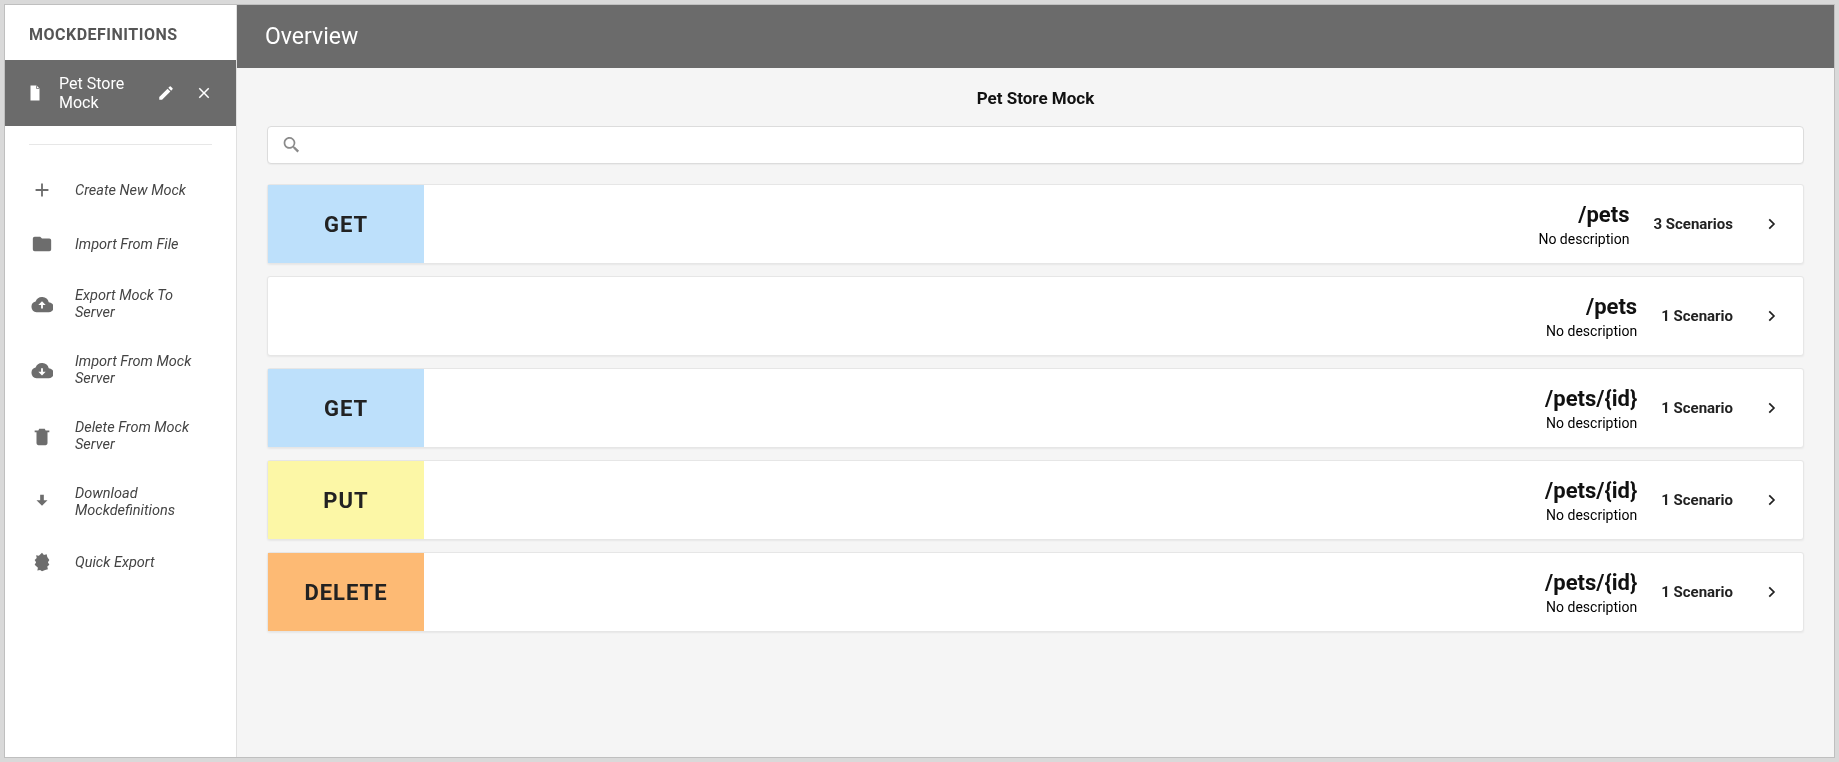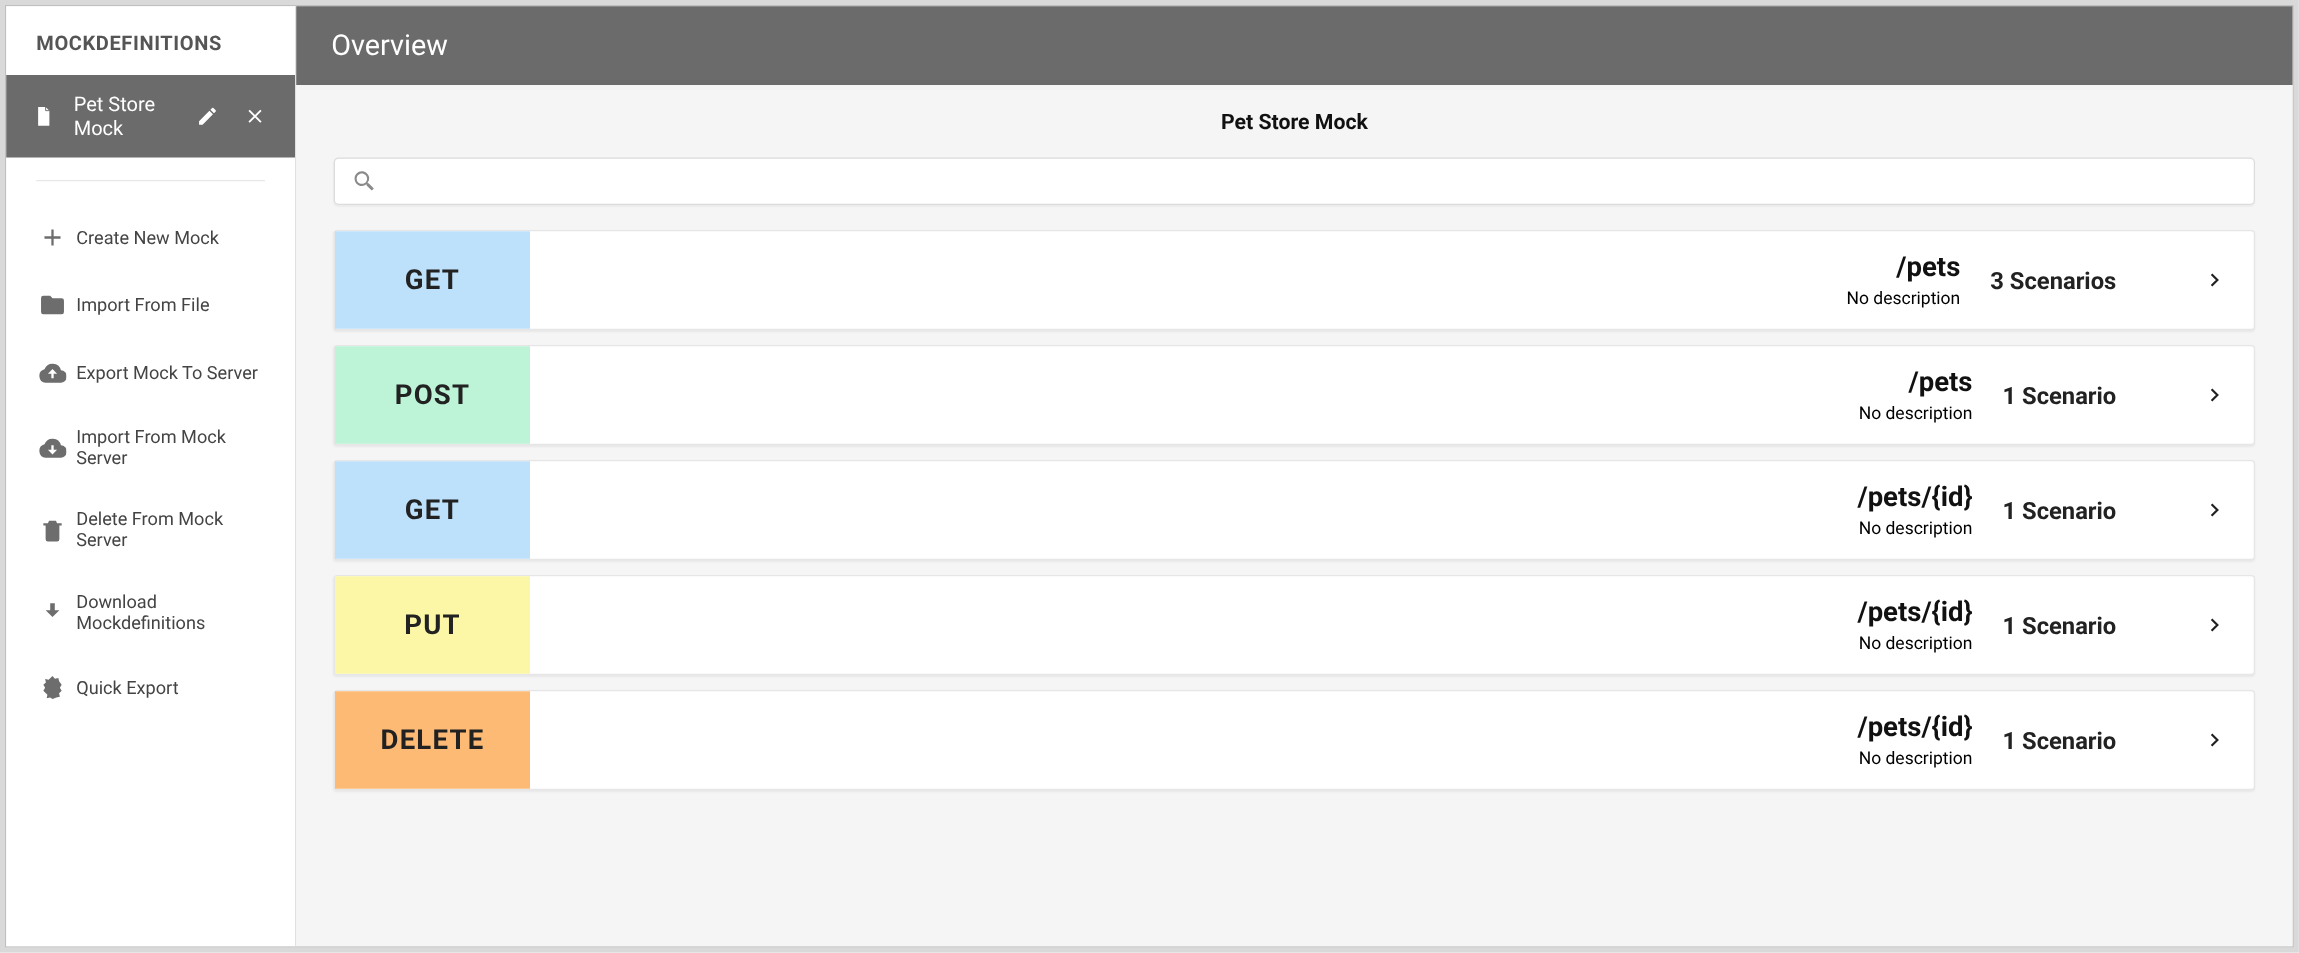--- a/index.html
+++ b/index.html
@@ -43,25 +43,26 @@
   .mock-row .action-icon { cursor: pointer; display:flex; align-items:center; justify-content:center; width:24px; height:24px;}
   .divider {
     height: 1px;
     background: #e7e7e7;
     margin: 18px 24px;
   }
   .sidebar-menu { display: flex; flex-direction: column; }
   .menu-item {
     display: flex;
     align-items: center;
-    gap: 8px;
+    gap: 22px;
     padding: 16px 26px;
     color: #444;
     font-size: 14.5px;
     cursor: pointer;
+    font-style: italic;
   }
   .menu-icon { width: 22px; height: 22px; color: #6d6d6d; display:flex; align-items:center; justify-content:center;}
   .menu-icon svg { width: 22px; height: 22px; fill: currentColor; }
 
   
   .main { flex: 1; display: flex; flex-direction: column; min-width: 0;}
   .topbar {
     background: #6b6b6b;
     color: #fff;
     padding: 18px 28px;
@@ -130,21 +131,21 @@
     color: #222;
   }
   .m-get    { background: #bde0fb; }
   .m-post   { background: #bdf3d6; }
   .m-put    { background: #fcf7a6; }
   .m-delete { background: #fdba74; }
   .endpoint-body { flex: 1; display: flex; align-items: center; padding: 0 18px; gap: 24px; text-align: right; }
   .endpoint-info { flex: 1; padding: 14px 0; }
   .endpoint-path { font-size: 22px; font-weight: 700; color: #111; }
   .endpoint-desc { font-size: 14px; color: #000000; margin-top: 4px; }
-  .scenario-count { font-size: 19px; font-weight: 700; color: #222; margin-right: 40px; white-space: nowrap;}
+  .scenario-count { font-size: 15px; font-weight: 700; color: #222; white-space: nowrap;}
   .chevron { width: 28px; display:flex; align-items:center; justify-content:center; color:#222;}
   .chevron svg { width: 14px; height: 22px; }
 </style>
 </head>
 <body>
 
 <div class="app">
 
   <aside class="sidebar">
     <div class="sidebar-header">MOCKDEFINITIONS</div>
@@ -260,21 +261,20 @@
               </div>
               <div class="scenario-count">3 Scenarios</div>
               <div class="chevron">
                 <svg viewBox="0 0 24 24" fill="none" stroke="#222" stroke-width="3">
                   <polyline points="9 4 17 12 9 20"></polyline>
                 </svg>
               </div>
             </div>
           </div>
           <div class="endpoint-row">
-            <div class="method-chip m-post">POST</div>
             <div class="endpoint-body">
               <div class="endpoint-info">
                 <div class="endpoint-path">/pets</div>
                 <div class="endpoint-desc">No description</div>
               </div>
               <div class="scenario-count">1 Scenario</div>
               <div class="chevron">
                 <svg viewBox="0 0 24 24" fill="none" stroke="#222" stroke-width="3">
                   <polyline points="9 4 17 12 9 20"></polyline>
                 </svg>

